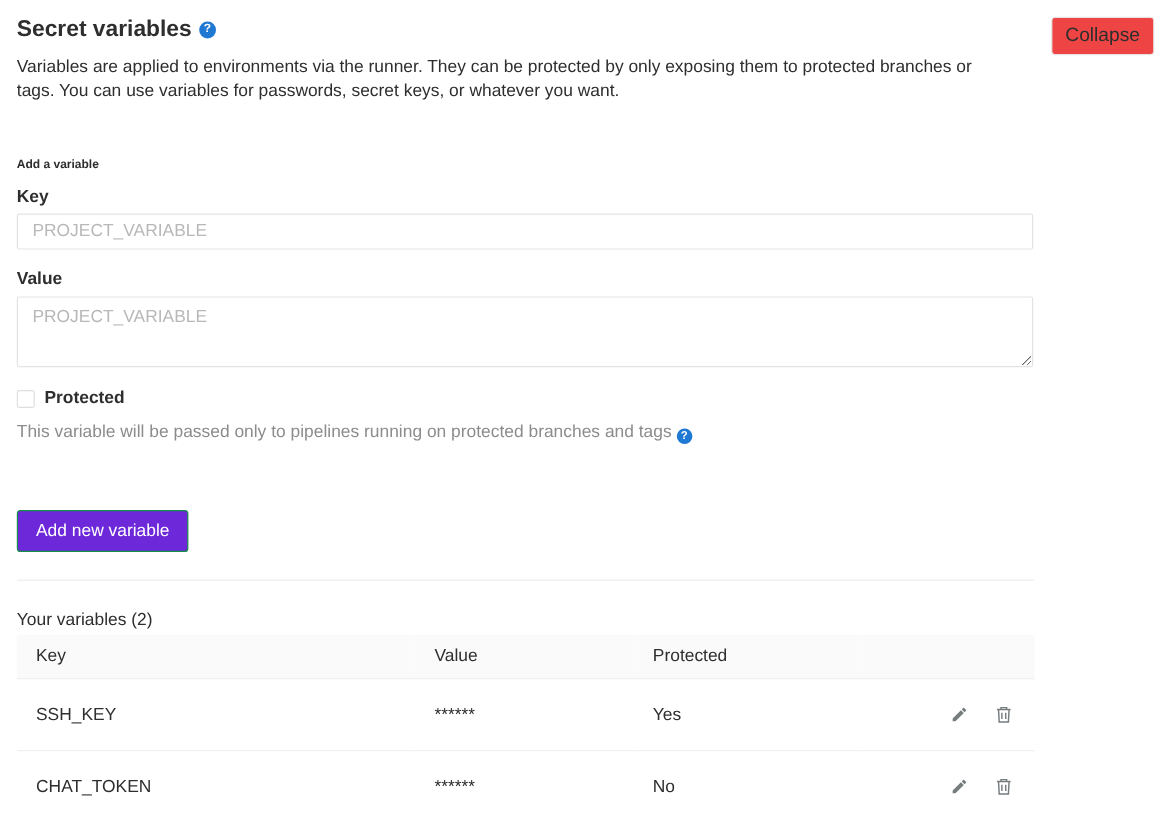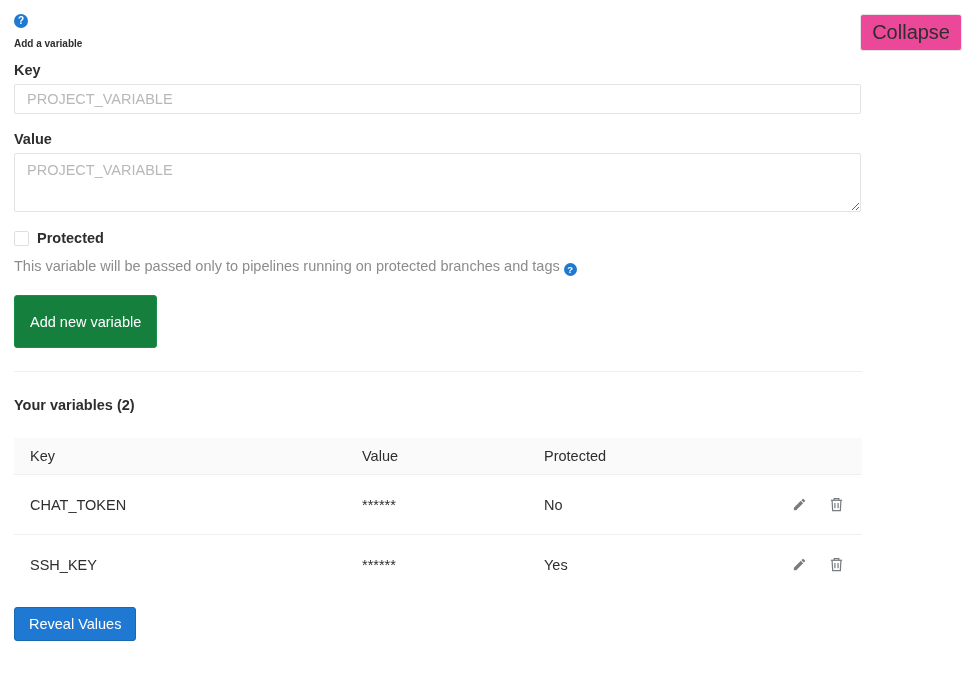--- a/index.html
+++ b/index.html
@@ -11,25 +11,25 @@
     color: #2e2e2e;
     font-size: 14.5px;
     overflow: hidden;
   }
   .page { position: relative; width: 977px; height: 693px; }
   .content { padding: 14px 0 0 14px; width: 862px; }
 
   
   .collapse-btn {
     position: absolute; top: 14px; right: 15px;
-    background: #ec4899;
+    background: #ef4444;
     border: 1px solid #e5e5e5;
     border-radius: 3px;
     padding: 6px 11px;
-    font-size: 20px;
+    font-size: 16px;
     color: #2e2e2e;
     font-family: "Liberation Sans", sans-serif;
     cursor: pointer;
   }
 
   .title-row {
     margin: 0 0 10px 0;
     font-size: 19px;
     font-weight: bold;
     display: flex;
@@ -113,37 +113,38 @@
     cursor: pointer;
   }
   .checkbox-row .cb-label { font-weight: bold; }
   .help-text {
     margin: 12px 0 19px 0;
     color: #8c8c8c;
   }
   .help-text .txt { margin-right: 4px; }
 
   .btn-green {
-    background: #15803d;
+    background: #6d28d9;
     border: 1px solid #168f48;
     border-radius: 3px;
     color: #ffffff;
     font-size: 14.5px;
     font-family: "Liberation Sans", sans-serif;
     padding: 8px 15px;
-    height: 53px;
-    cursor: pointer;
+    height: 35px;
+    cursor: pointer;
+    margin-top: 36px;
   }
   .section-divider {
     border: none;
     border-top: 1px solid #eeeeee;
     margin: 23px 0 0 0;
     width: 848px;
   }
-  .your-vars-heading { margin: 25px 0 25px 0; font-size: 14.5px; font-weight: bold; }
+  .your-vars-heading { margin: 25px 0 4px 0; font-size: 14.5px; font-weight: normal; }
 
   table.vars {
     border-collapse: collapse;
     width: 848px;
     table-layout: fixed;
   }
   table.vars th {
     background: #fafafa;
     font-weight: normal;
     text-align: left;
@@ -185,23 +186,25 @@
 </head>
 <body>
 
 <div class="page">
 
   <button class="collapse-btn">Collapse</button>
 
   <div class="content">
 
     <div class="title-row">
+      <span>Secret variables</span>
       <span class="help-icon">?</span>
     </div>
 
+    <p class="desc">Variables are applied to environments via the runner. They can be protected by only exposing them to protected branches or tags. You can use variables for passwords, secret keys, or whatever you want.</p>
 
     <div class="sub-heading">Add a variable</div>
 
     <label class="field-label">Key</label>
     <input class="key-input" type="text" placeholder="PROJECT_VARIABLE" style="">
 
     <label class="field-label">Value</label>
     <textarea class="value-input" placeholder="PROJECT_VARIABLE" style=""></textarea>
 
     <div class="checkbox-row">
@@ -228,20 +231,46 @@
       </colgroup>
       <thead>
         <tr>
           <th>Key</th>
           <th>Value</th>
           <th>Protected</th>
           <th class="actions"></th>
         </tr>
       </thead>
       <tbody id="var-rows">
+      <tr>
+        <td>SSH_KEY</td>
+        <td>******</td>
+        <td>Yes</td>
+        <td class="actions">
+          <button class="icon-btn">
+            <span>
+              <svg width="15" height="15" viewBox="0 0 24 24" fill="currentColor" aria-hidden="true">
+                <path d="M3 17.25V21h3.75L17.81 9.94l-3.75-3.75L3 17.25zM20.71 7.04a1 1 0 0 0 0-1.41l-2.34-2.34a1 1 0 0 0-1.41 0l-1.83 1.83 3.75 3.75 1.83-1.83z"></path>
+              </svg>
+            </span>
+          </button>
+          <button class="icon-btn">
+            <span>
+              <svg width="15" height="15" viewBox="0 0 16 16" fill="none" stroke="currentColor" stroke-width="1.3" aria-hidden="true">
+                <path d="M2 3.5h12"></path>
+                <path d="M5.5 3.5V1.8h5v1.7"></path>
+                <path d="M3.3 3.5l.6 11h8.2l.6-11"></path>
+                <path d="M6.3 6.3v5.6"></path>
+                <path d="M9.7 6.3v5.6"></path>
+              </svg>
+            </span>
+          </button>
+        </td>
+      </tr>
+
       <tr>
         <td>CHAT_TOKEN</td>
         <td>******</td>
         <td>No</td>
         <td class="actions">
           <button class="icon-btn">
             <span>
               <svg width="15" height="15" viewBox="0 0 24 24" fill="currentColor" aria-hidden="true">
                 <path d="M3 17.25V21h3.75L17.81 9.94l-3.75-3.75L3 17.25zM20.71 7.04a1 1 0 0 0 0-1.41l-2.34-2.34a1 1 0 0 0-1.41 0l-1.83 1.83 3.75 3.75 1.83-1.83z"></path>
               </svg>
@@ -253,46 +282,20 @@
                 <path d="M2 3.5h12"></path>
                 <path d="M5.5 3.5V1.8h5v1.7"></path>
                 <path d="M3.3 3.5l.6 11h8.2l.6-11"></path>
                 <path d="M6.3 6.3v5.6"></path>
                 <path d="M9.7 6.3v5.6"></path>
               </svg>
             </span>
           </button>
         </td>
       </tr>
-
-      <tr>
-        <td>SSH_KEY</td>
-        <td>******</td>
-        <td>Yes</td>
-        <td class="actions">
-          <button class="icon-btn">
-            <span>
-              <svg width="15" height="15" viewBox="0 0 24 24" fill="currentColor" aria-hidden="true">
-                <path d="M3 17.25V21h3.75L17.81 9.94l-3.75-3.75L3 17.25zM20.71 7.04a1 1 0 0 0 0-1.41l-2.34-2.34a1 1 0 0 0-1.41 0l-1.83 1.83 3.75 3.75 1.83-1.83z"></path>
-              </svg>
-            </span>
-          </button>
-          <button class="icon-btn">
-            <span>
-              <svg width="15" height="15" viewBox="0 0 16 16" fill="none" stroke="currentColor" stroke-width="1.3" aria-hidden="true">
-                <path d="M2 3.5h12"></path>
-                <path d="M5.5 3.5V1.8h5v1.7"></path>
-                <path d="M3.3 3.5l.6 11h8.2l.6-11"></path>
-                <path d="M6.3 6.3v5.6"></path>
-                <path d="M9.7 6.3v5.6"></path>
-              </svg>
-            </span>
-          </button>
-        </td>
-      </tr>
     </tbody>
     </table>
 
     
 
     <button class="btn-blue">Reveal Values</button>
 
   </div>
 </div>
 

